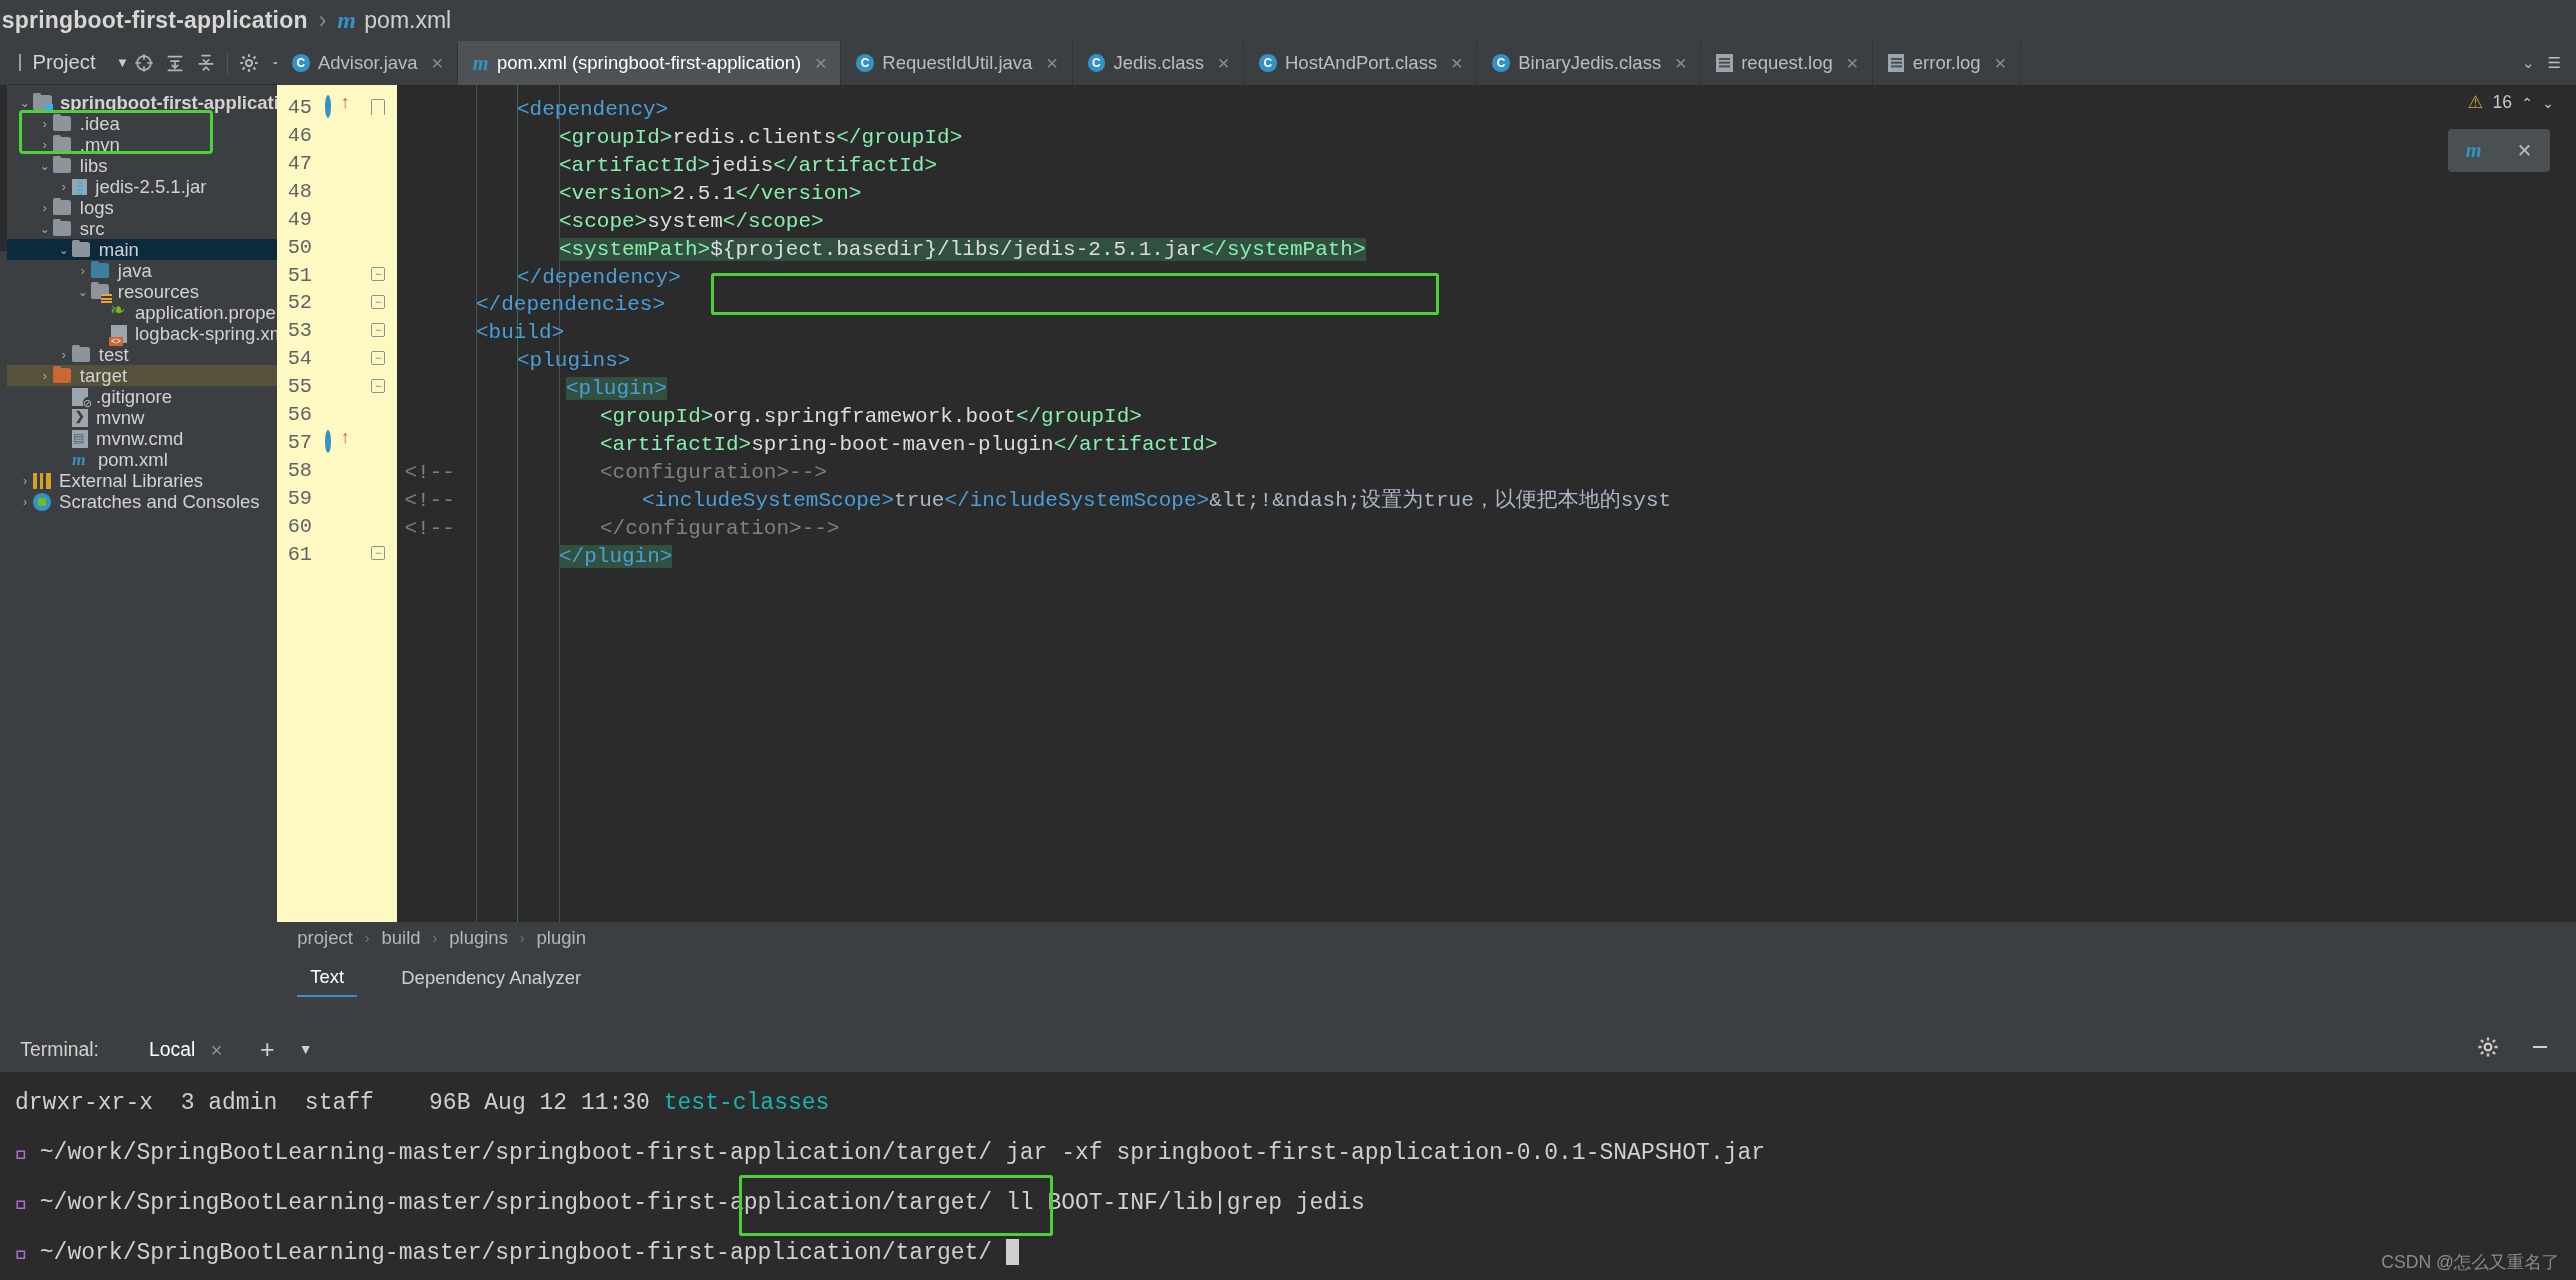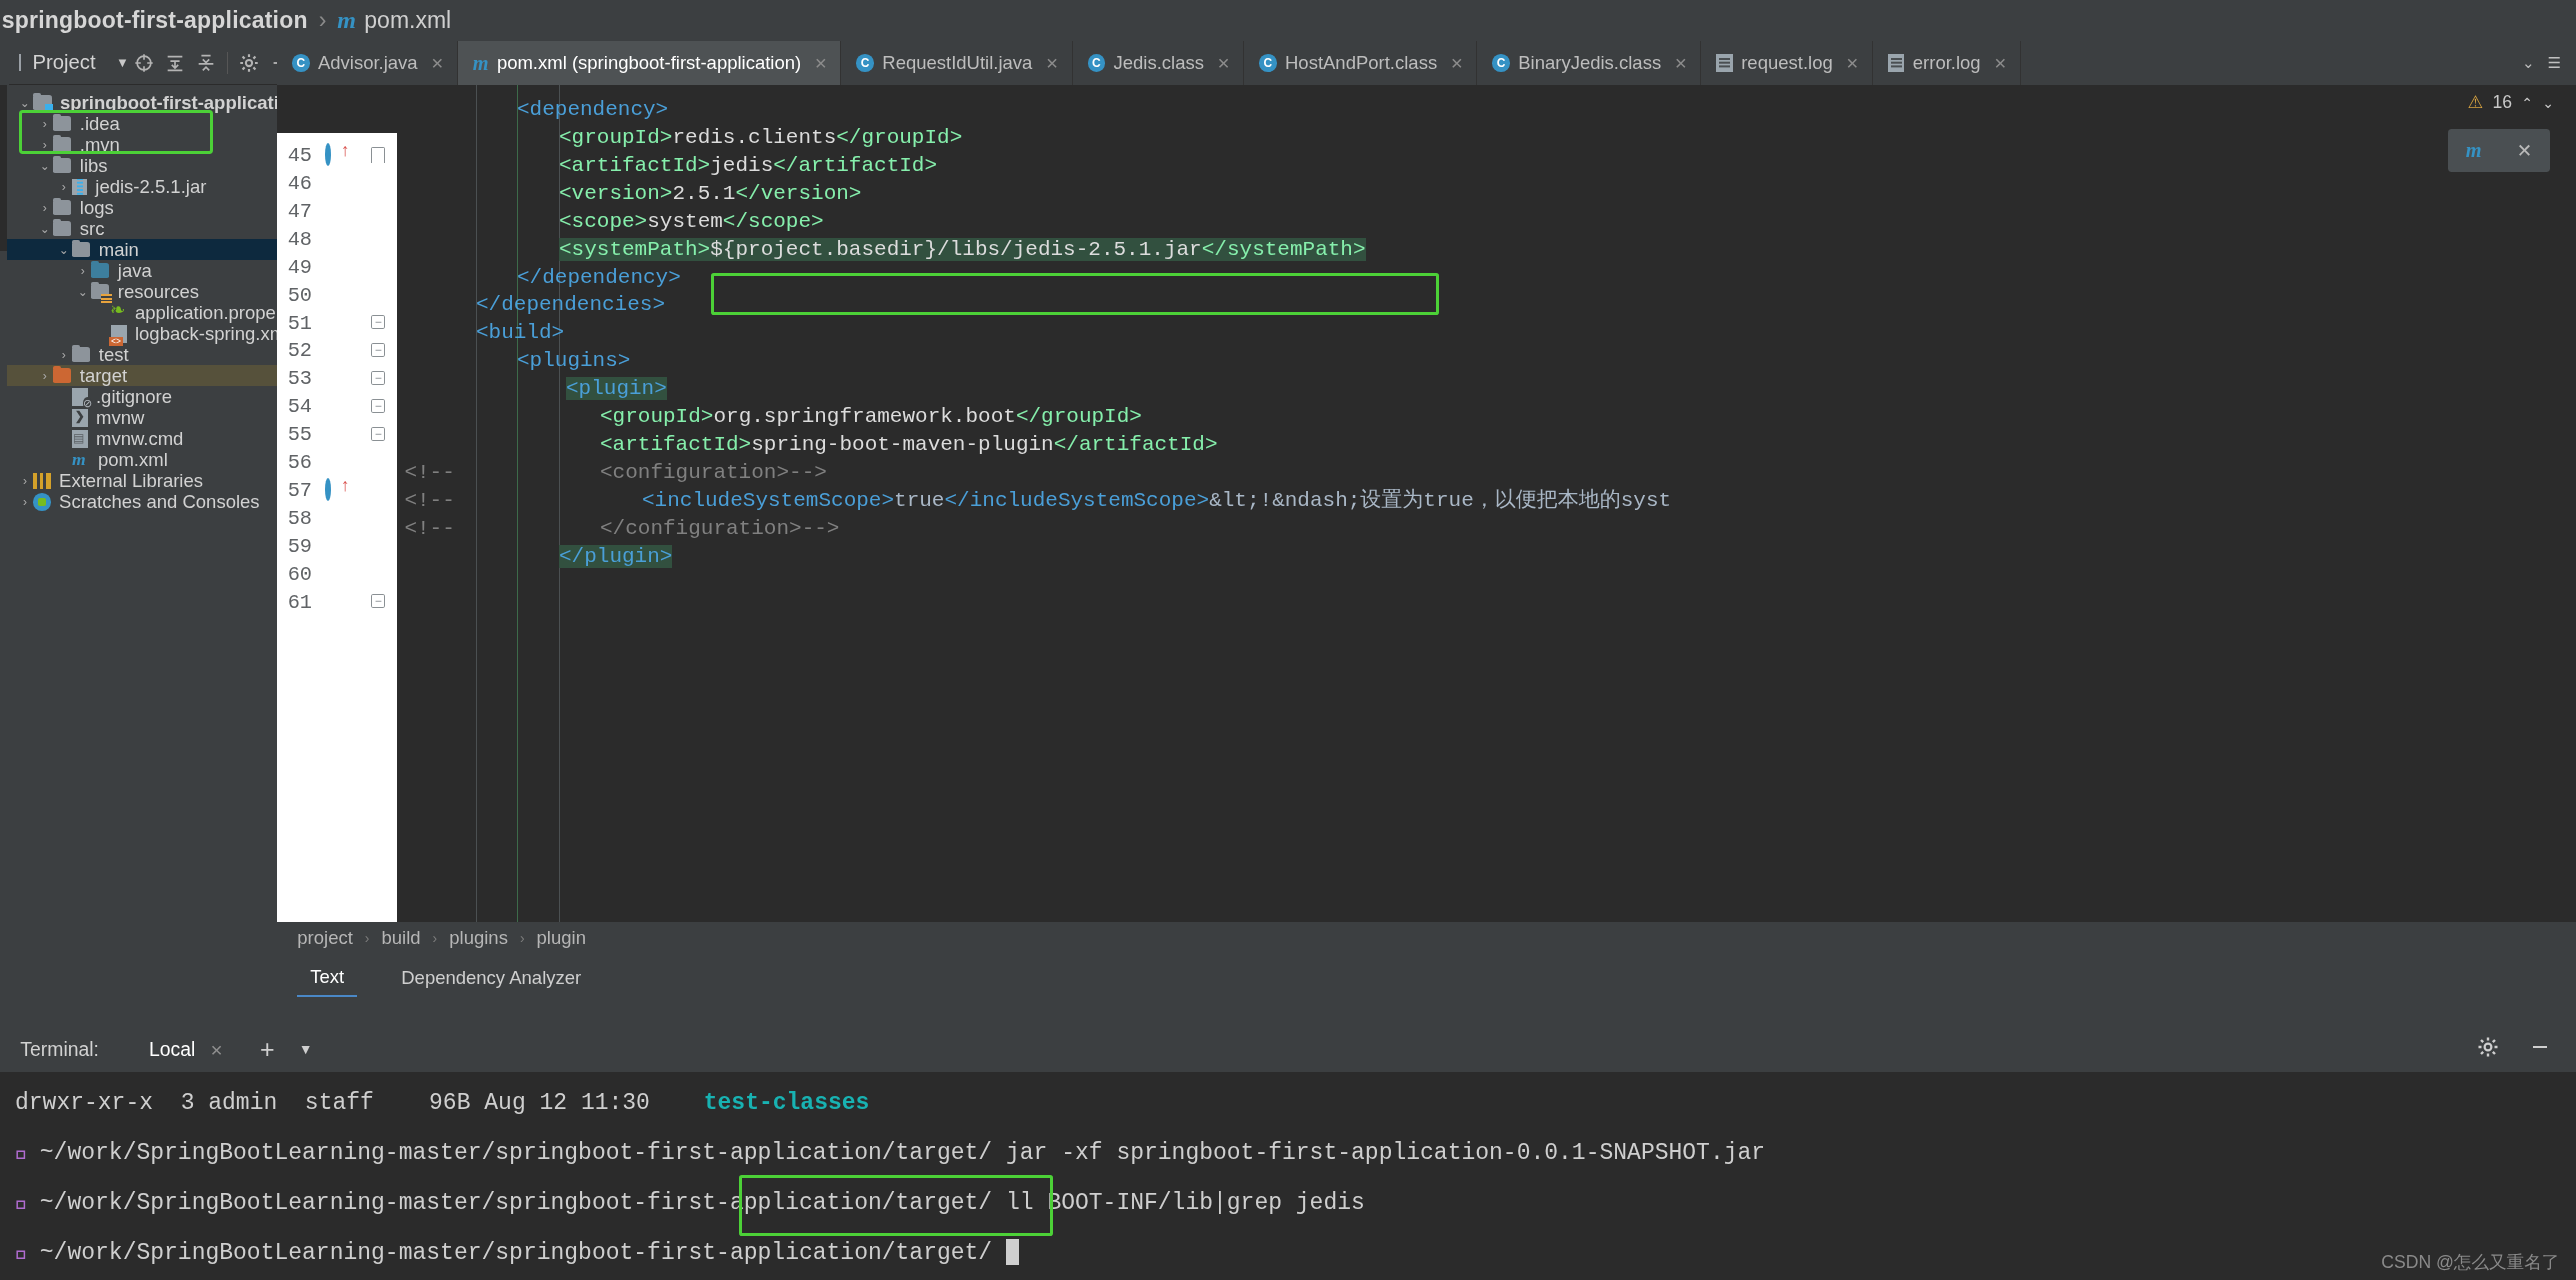--- a/index.html
+++ b/index.html
@@ -106,21 +106,21 @@
           justify-content:center; font-family:"Liberation Sans",sans-serif; }
   .logico { width:16.6px; height:17.6px; background:#9aa5ad; position:relative; }
   .logico::after { content:""; position:absolute; left:2.8px; top:3.7px; width:11px; height:1.8px;
           background:#4a4f52; box-shadow:0 3.7px 0 #4a4f52, 0 7.4px 0 #4a4f52; }
   .tabs-more { margin-left:auto; display:flex; align-items:center; gap:13px;
                padding:0 15px; color:#c0c0c0; font-size:15px; }
 
   
   #editor { position:absolute; left:277px; top:85px; width:2299px; height:837px;
             background:#2b2b2b; overflow:hidden; }
-  #gutter { position:absolute; left:0; top:0; width:120px; height:837px; background:#ffffff;margin-top:48px; }
+  #gutter { position:absolute; left:0; top:0; width:120px; height:837px; background:#fef9c3; }
   .lineno { position:absolute; right:85px; font-size:20.3px; color:#606366;
             font-family:"Liberation Mono", monospace; text-align:right; width:46px; }
   .runmark { position:absolute; left:48px; width:20.3px; height:20.3px; }
   .runmark .dot { width:15.7px; height:15.7px; border-radius:50%; border:3.7px solid #3592c4;
                   box-sizing:border-box; }
   .runmark .uparrow { position:absolute; left:15.7px; top:-3.7px; color:#d9534f;
                       font-size:17.6px; line-height:17.6px; }
   .fold { position:absolute; left:92px; width:18.5px; height:20.3px; color:#888e92;
           font-size:14px; display:flex; align-items:center; justify-content:center; }
   .foldbox { width:14px; height:14px; border:1.4px solid #8a9094; border-radius:1.8px;
@@ -183,21 +183,21 @@
   .t-plus { margin-left:26px; font-size:25px; color:#cfcfcf; }
   .t-caret { margin-left:24px; font-size:14px; color:#cfcfcf; }
   .t-right { margin-left:auto; display:flex; align-items:center; gap:28px; padding-right:24px; }
 
   
   #terminal { position:absolute; left:0; top:1072px; width:2576px; height:209px;
               background:#2b2b2b; font-family:"Liberation Mono", monospace;
               font-size:23px; color:#d0d0d0; padding:13px 0 0 15px; }
   .tline { height:50px; line-height:37px; white-space:pre; }
   .apple { color:#b06cd0; margin-right:11px; }
-  .teal { color:#18b2b2; font-weight:bold;margin-left:40px; }
+  .teal { color:#18b2b2; font-weight:normal; }
   .tgrey { color:#cfcfcf; }
   #greenBoxTerm { position:absolute; left:739px; top:1175px; width:314px; height:61px;
                   border:3.7px solid #4cd137; border-radius:2.8px; z-index:8; pointer-events:none; }
   .cursorblk { display:inline-block; width:13px; height:26px; background:#cfcfcf;
                vertical-align:-5.5px; }
   #watermark { position:absolute; right:16.6px; bottom:7.4px; font-size:17.6px; color:#8a8a8a;
                font-family:"Liberation Sans", sans-serif; }
 
   
   #rightEdge { position:absolute; right:0; top:85px; width:15px; height:837px; background:#2b2b2b; }

